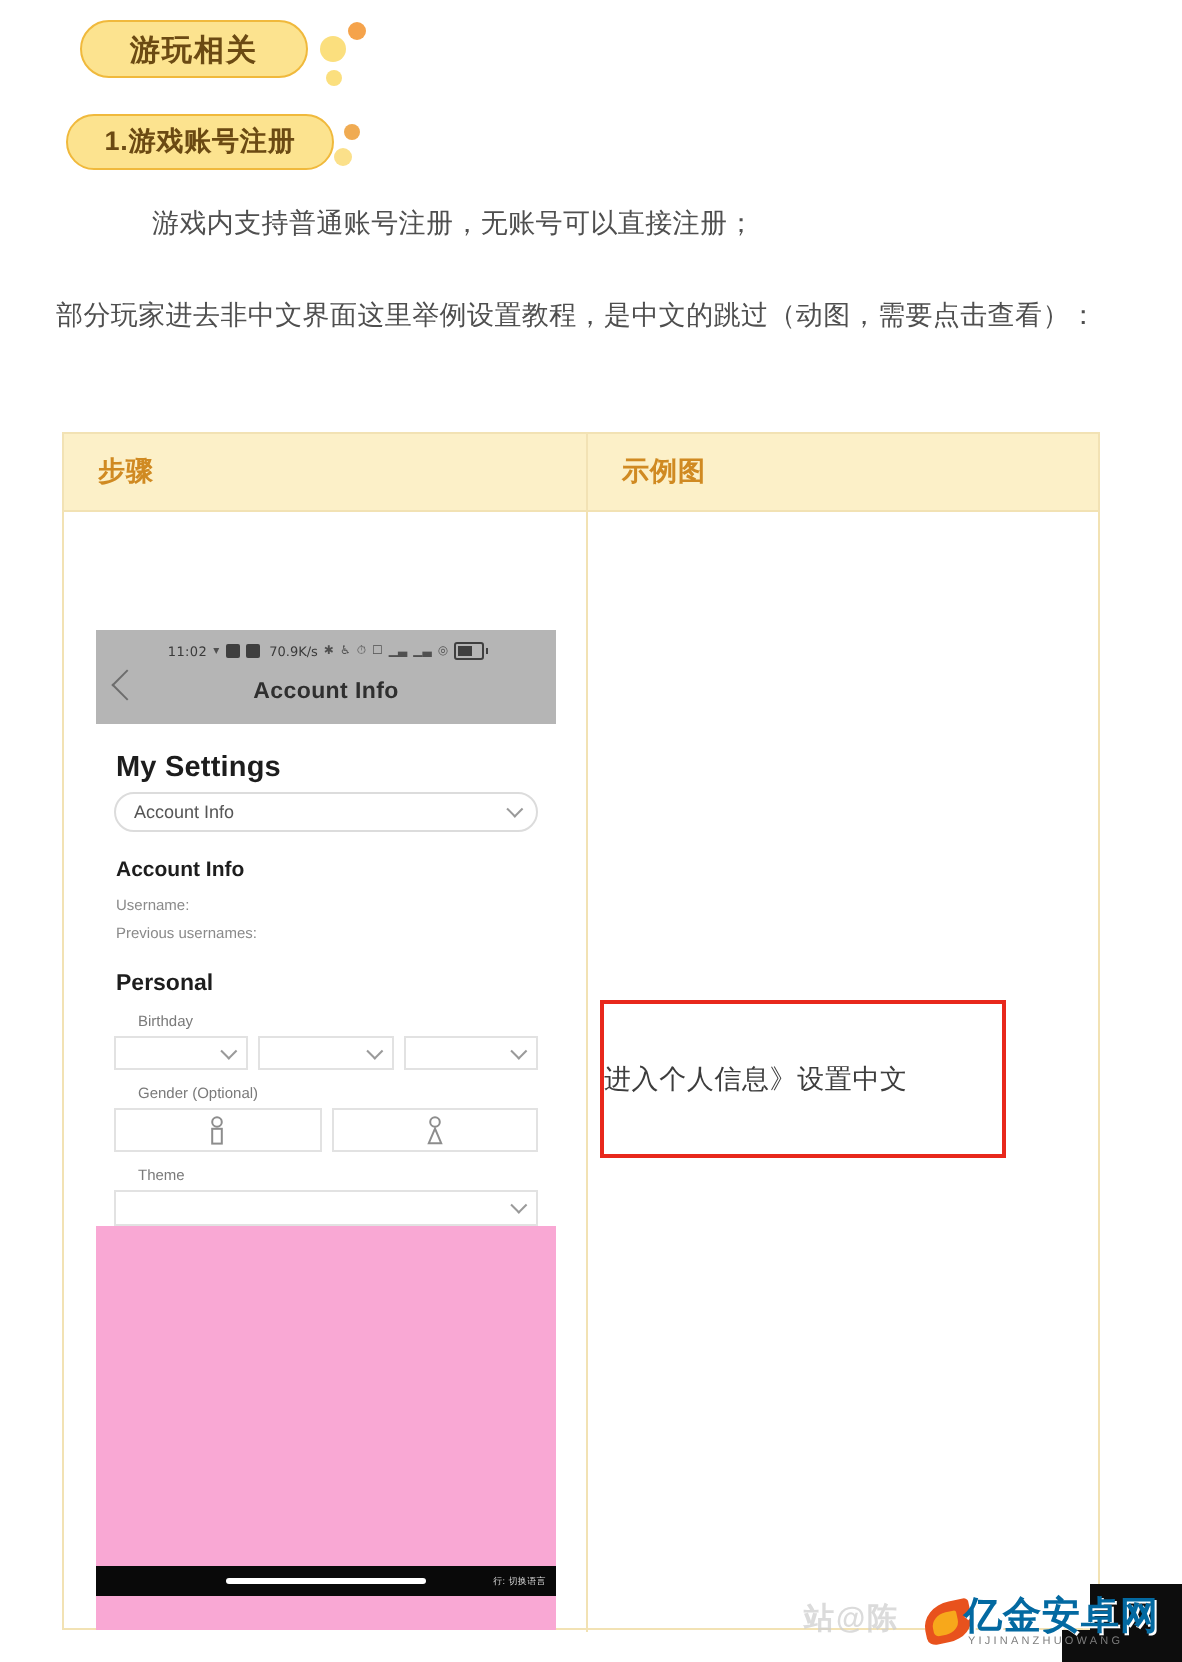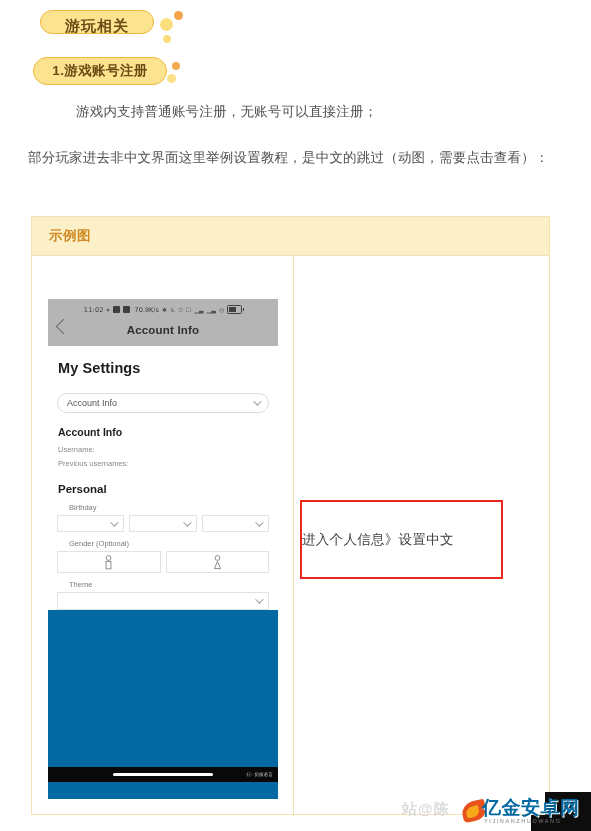--- a/index.html
+++ b/index.html
@@ -20,21 +20,21 @@
     border:1px solid #f0b93c;
     color:#6b4a13;
     font-weight:bold;
     border-radius:18px;
     text-align:center;
     box-sizing:border-box;
     white-space:nowrap;
   }
   #badge1{
     position:absolute;left:40px;top:10px;
-    width:114px;height:24px;line-height:30px;
+    width:114px;height:29px;line-height:30px;
     font-size:15px;letter-spacing:1px;
   }
   #badge2{
     position:absolute;left:33px;top:57px;
     width:134px;height:28px;line-height:26px;
     font-size:13.5px;letter-spacing:0.4px;
   }
   .dot{position:absolute;border-radius:50%;}
   .d1{left:160px;top:18px;width:13px;height:13px;background:#fbdf7e;}
   .d2{left:174px;top:11px;width:9px;height:9px;background:#f5a34b;}
@@ -71,23 +71,23 @@
     letter-spacing:0.5px;
   }
   .th-1{width:262px;border-right:1px solid #f2e2b4;}
   .th-2{flex:1;}
   .tbody{display:flex;height:560px;}
   .td-1{width:262px;border-right:1px solid #f2e2b4;box-sizing:border-box;position:relative;}
   .td-2{flex:1;position:relative;}
 
   
   .phone{
-    position:absolute;left:16px;top:43px;
+    position:absolute;left:16px;top:59px;
     width:230px;height:500px;
-    background:#0369a1;
+    background:#f9a8d4;
     overflow:hidden;
   }
   .statusbar{
     height:47px;background:#b5b5b5;position:relative;
   }
   .sb-row{
     display:flex;align-items:center;justify-content:center;
     gap:3px;height:15px;padding-top:3px;
     font-size:6px;color:#3a3a3a;
     font-family:"DejaVu Sans",sans-serif;
@@ -114,21 +114,21 @@
     transform:rotate(45deg);
   }
   .nav-title{
     width:100%;text-align:center;
     font-size:11.5px;font-weight:bold;color:#2f2f2f;
     letter-spacing:0.2px;
   }
   .pbody{padding:14px 9px 0 9px;background:#fff;}
   .h-my{
     font-size:14.5px;font-weight:bold;color:#1d1d1d;
-    margin:0 0 17px 1px;letter-spacing:0.1px;
+    margin:0 0 4px 1px;letter-spacing:0.1px;
   }
   .sel-round{
     height:20px;border:1px solid #dcdcdc;border-radius:11px;
     display:flex;align-items:center;padding:0 9px;
     font-size:9px;color:#555;justify-content:space-between;
     box-sizing:border-box;background:#fff;
   }
   .chev{
     width:5px;height:5px;border-right:1.1px solid #9a9a9a;border-bottom:1.1px solid #9a9a9a;
     transform:rotate(45deg) translateY(-2px);
@@ -219,20 +219,21 @@
     <span class="dot d3"></span>
     <span class="dot d4"></span>
     <span class="dot d5"></span>
   </div>
 
   <div class="para" id="p1">游戏内支持普通账号注册，无账号可以直接注册；</div>
   <div class="para" id="p2">部分玩家进去非中文界面这里举例设置教程，是中文的跳过（动图，需要点击查看）：</div>
 
   <div class="tbl">
     <div class="thead">
+      <div class="th th-1">步骤</div>
       <div class="th th-2">示例图</div>
     </div>
     <div class="tbody">
 
       <div class="td-1">
         <div class="phone">
 
           <div class="statusbar">
             <div class="sb-row">
               <span class="sb-time">11:02</span>

